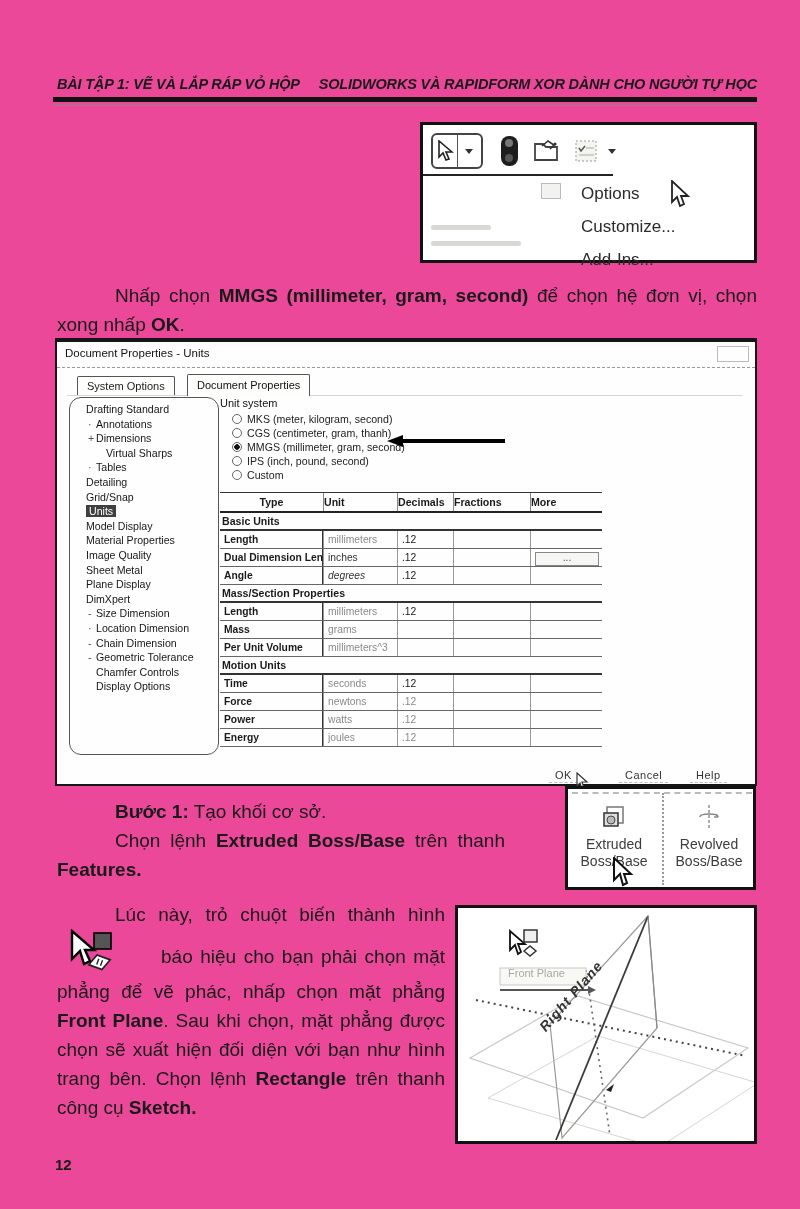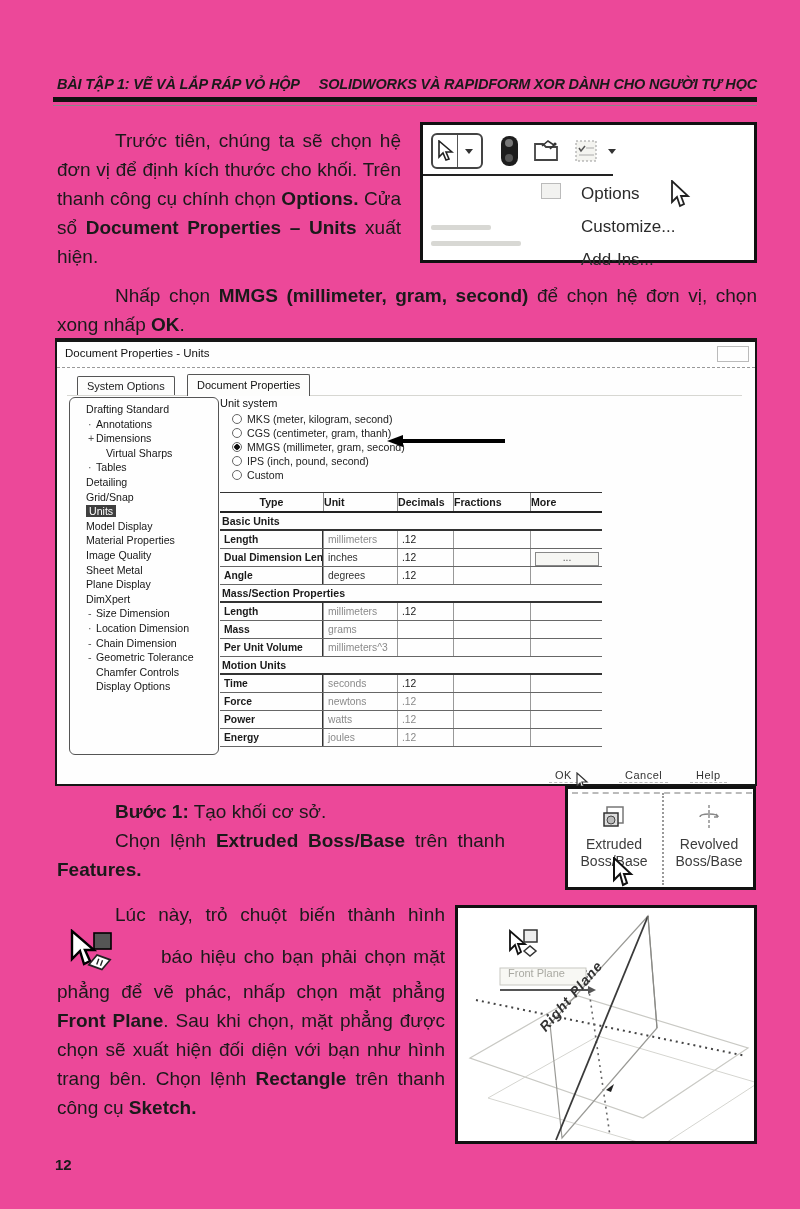--- a/index.html
+++ b/index.html
@@ -40,21 +40,21 @@
                background:#fefefe;font-size:11px;box-sizing:border-box;}
   .dlg-title{position:absolute;left:8px;top:5px;font-size:11.5px;color:#111;}
   .dlg-ctrl{position:absolute;right:6px;top:4px;width:30px;height:14px;border:1px solid #bbb;color:#aaa;font-size:8px;text-align:center;}
   .dlg-sep{position:absolute;left:0;top:25px;width:100%;border-top:1px dashed #999;}
   .tab{position:absolute;top:32px;height:21px;line-height:21px;padding:0 9px;border:1px solid #555;border-bottom:none;
        background:#fdfdfc;font-size:11px;color:#111;border-radius:2px 2px 0 0;}
   #tab1{left:20px;top:34px;height:19px;line-height:19px;color:#222;}
   #tab2{left:130px;z-index:2;}
   .tabline{position:absolute;left:10px;top:53px;width:675px;border-top:1px solid #d7d7d2;}
 
-  .tree{position:absolute;left:12px;top:55px;width:150px;height:358px;border:1.5px solid #555;border-radius:6px;
+  .tree{position:absolute;left:12px;top:55px;width:150px;height:358px;border:1.5px solid #555;border-radius:12px;
         padding:4px 0 0 6px;box-sizing:border-box;}
   .titem{height:14.6px;line-height:14.6px;white-space:nowrap;font-size:10.6px;color:#161616;}
   .titem .tmark{display:inline-block;width:8px;color:#555;}
   .lvl0{padding-left:2px;} .lvl1{padding-left:12px;} .lvl2{padding-left:22px;}
   .titem.sel .tlabel{background:#3f3f3f;color:#fff;padding:0 3px;}
 
   .unitsys-label{position:absolute;left:163px;top:55px;font-size:11px;color:#111;}
   .radio-row{position:absolute;left:175px;height:14px;line-height:14px;display:flex;align-items:center;font-size:10.6px;color:#222;white-space:nowrap;}
   .rb{display:inline-block;width:8px;height:8px;border:1px solid #666;border-radius:50%;margin-right:5px;background:#fff;}
   .rb.on{background:radial-gradient(circle at 50% 50%, #111 0 2.5px, #fff 3px);}
@@ -97,21 +97,20 @@
 
 <div id="page">
 
   <div class="abs hdr">
     <span>BÀI TẬP 1: VẼ VÀ LẮP RÁP VỎ HỘP</span>
     <span>SOLIDWORKS VÀ RAPIDFORM XOR DÀNH CHO NGƯỜI TỰ HỌC</span>
   </div>
   <div class="abs hline1"></div>
   <div class="abs hline2"></div>
 
-  <div class="abs para ind" style="left:57px;top:126px;width:344px;"><span>Trước tiên, chúng ta sẽ chọn hệ đơn vị để định kích thước cho khối. Trên thanh công cụ chính chọn </span><span class="b">Options.</span><span> Cửa sổ </span><span class="b">Document Properties – Units</span><span> xuất hiện.</span></div>
 
   <div class="abs para ind" style="left:57px;top:281px;width:700px;"><span>Nhấp chọn </span><span class="b">MMGS (millimeter, gram, second)</span><span> để chọn hệ đơn vị, chọn xong nhấp </span><span class="b">OK</span><span>.</span></div>
 
   <div class="abs shot" id="toolbar-shot" style="position:absolute;">
     <div class="tb-row">
       <div class="cursor-btn">
         <span class="half">
           <svg width="18" height="22" viewBox="0 0 18 22">
               <polygon points="3,1 3,17 7,13 10,20 13,19 10,12 16,12" fill="#fff" stroke="#222" stroke-width="1.6"></polygon>
             </svg>
@@ -230,21 +229,21 @@
       </div>
       <div class="trow data">
         <span class="c">Dual Dimension Length</span>
           <span class="c unit" style="color:#333;">inches</span>
           <span class="c">.12</span>
           <span class="c"></span>
           <span class="c"><span class="more-btn">...</span></span>
       </div>
       <div class="trow data">
         <span class="c">Angle</span>
-          <span class="c unit" style="color:#333;">degrees</span>
+          <span class="c unit" style="color:#333;font-style:italic;">degrees</span>
           <span class="c">.12</span>
           <span class="c"></span>
           <span class="c"></span>
       </div>
       <div class="trow section">Mass/Section Properties</div>
       <div class="trow data">
         <span class="c">Length</span>
           <span class="c unit">millimeters</span>
           <span class="c">.12</span>
           <span class="c"></span>

